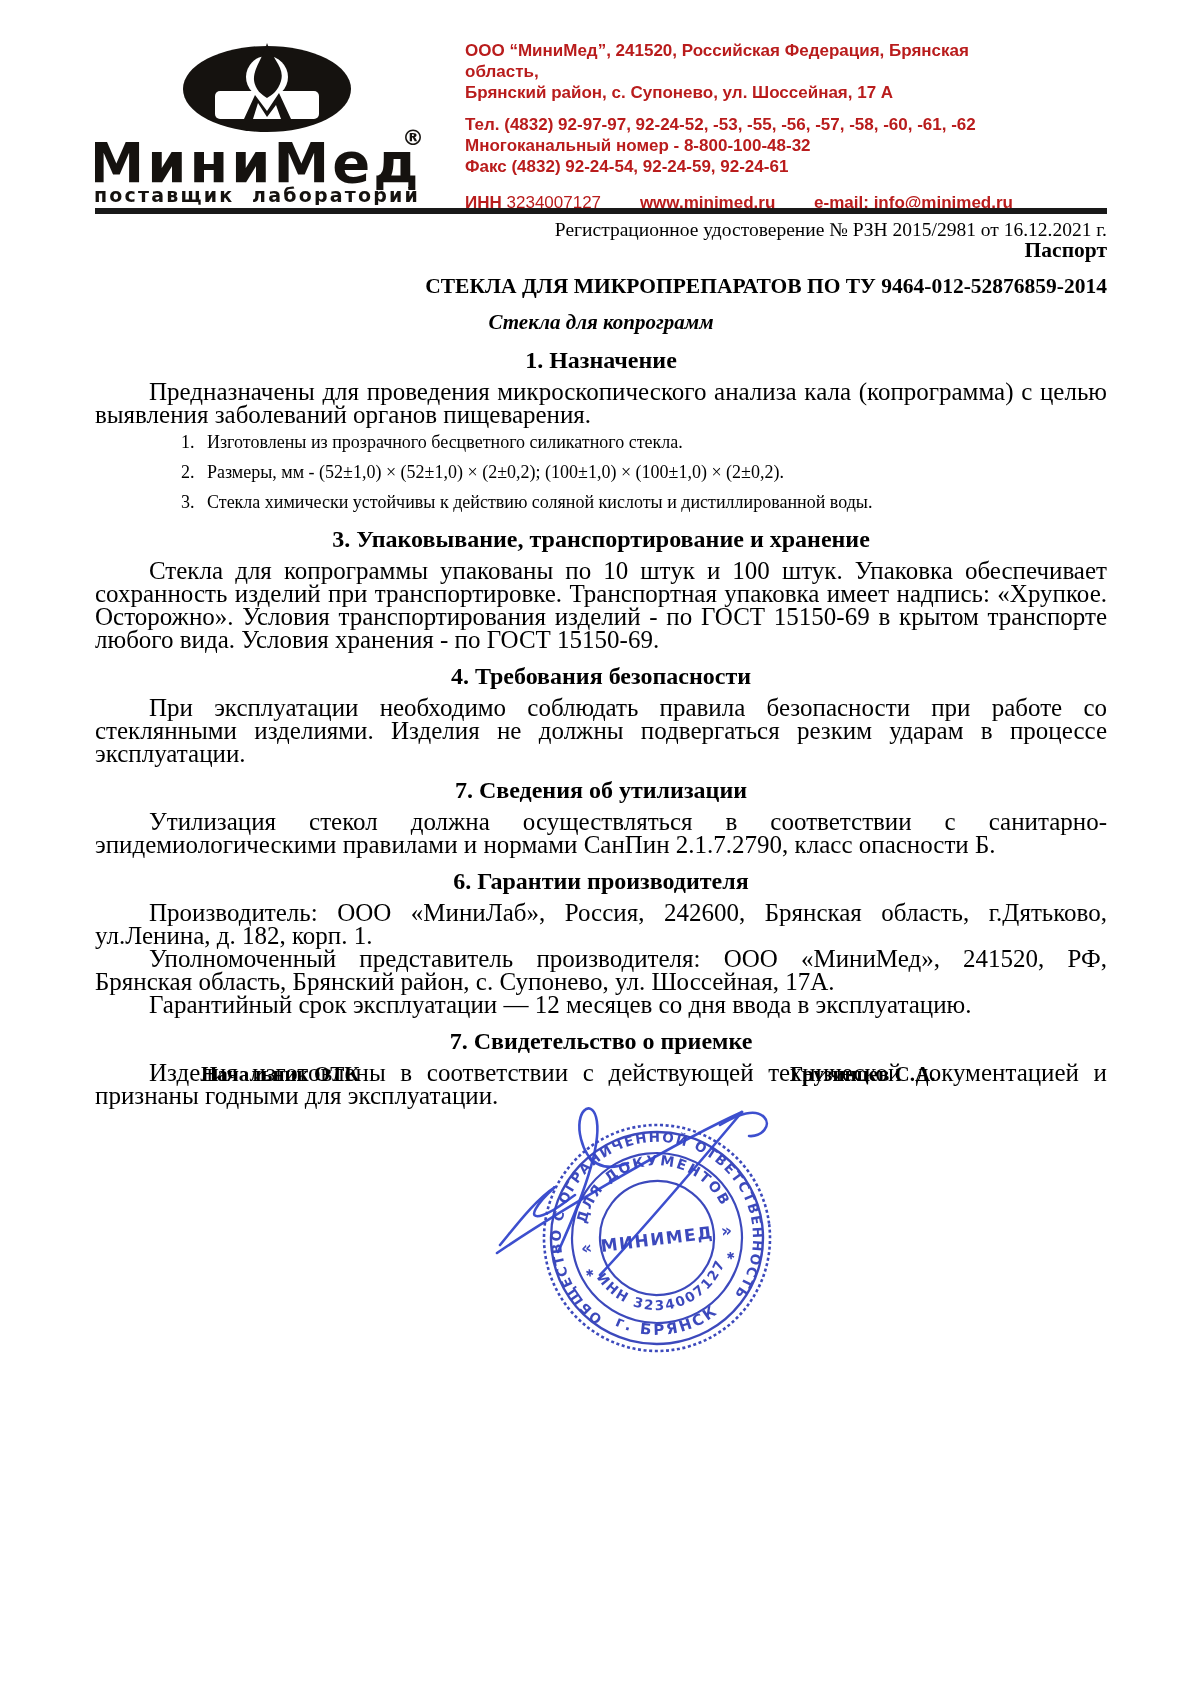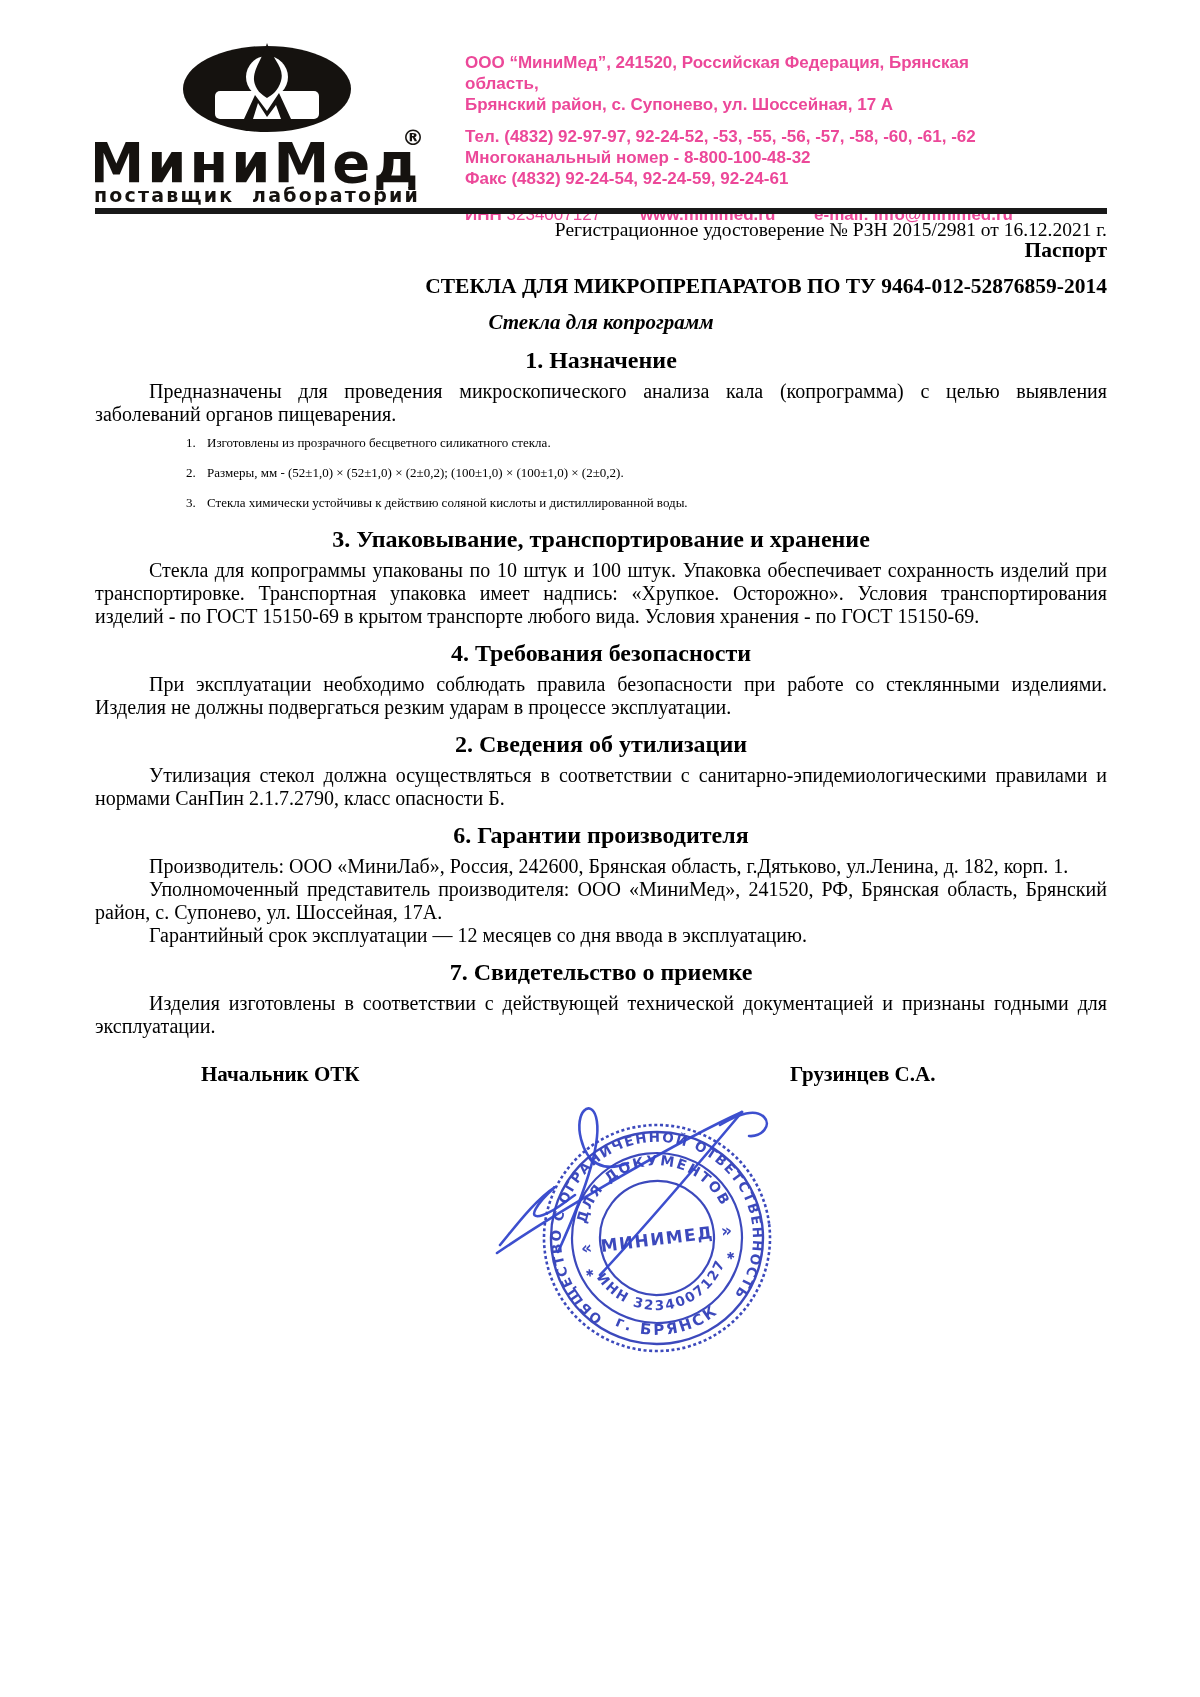--- a/index.html
+++ b/index.html
@@ -4,40 +4,40 @@
 <style>
   html,body{margin:0;padding:0;}
   body{width:1200px;height:1697px;background:#ffffff;position:relative;overflow:hidden;
        font-family:"Liberation Serif",serif;color:#000;}
   .page{position:absolute;inset:0;}
 
   
   .logo-wrap{position:absolute;left:95px;top:33px;width:335px;height:172px;}
   .contact{position:absolute;left:465px;top:40px;width:548px;
            font-family:"Liberation Sans",sans-serif;font-weight:bold;
-           font-size:17px;line-height:21px;color:#ec4899;margin-top:12px;}
+           font-size:17px;line-height:21px;color:#b91c1c;}
   .contact .gap-s{height:11px;}
   .contact .gap-m{height:15px;}
   .inn-row{display:flex;justify-content:space-between;align-items:baseline;}
   .inn-cell{white-space:nowrap;}
   .inn-num{font-weight:normal;}
 
   .rule{position:absolute;left:95px;top:208px;width:1012px;height:6px;background:#191919;}
   .reg-line{position:absolute;top:219px;left:95px;width:1012px;text-align:right;
             font-size:19.5px;}
 
   
   .doc{position:absolute;left:95px;top:238px;width:1012px;}
   .doc-type{text-align:right;font-weight:bold;font-size:21.5px;margin:0 0 11px 0;}
   .doc-title{text-align:right;font-weight:bold;font-size:21.5px;margin:0 0 11px 0;}
   .doc-subtitle{text-align:center;font-weight:bold;font-style:italic;font-size:21px;margin:0 0 8px 0;}
   .sec-head{text-align:center;font-weight:bold;font-size:24px;margin:12px 0 6px 0;}
-  .doc p{font-size:20px;line-height:23px;text-align:justify;text-indent:54px;margin:0;}
+  .doc p{font-size:25px;line-height:23px;text-align:justify;text-indent:54px;margin:0;}
   .doc ol{margin:5px 0 0 0;padding-left:104px;}
-  .doc ol li{font-size:13px;line-height:23px;padding-left:8px;margin-bottom:7px;text-align:justify;}
+  .doc ol li{font-size:18px;line-height:23px;padding-left:8px;margin-bottom:7px;text-align:justify;}
 
   
   .sig-row{position:absolute;left:95px;top:1062px;width:1012px;font-weight:bold;font-size:21px;}
   .sig-title{position:absolute;left:106px;top:0;text-align:right;}
   .sig-name{position:absolute;left:695px;top:0;}
 
   
   .stamp-svg{position:absolute;left:440px;top:1012px;width:400px;height:360px;}
 </style>
 </head>
@@ -102,21 +102,21 @@
       <div class="sec-head">3. Упаковывание, транспортирование и хранение</div>
       <p>Стекла для копрограммы упакованы по 10 штук и 100 штук. Упаковка обеспечивает сохранность изделий при транспортировке. Транспортная упаковка имеет надпись: «Хрупкое. Осторожно». Условия транспортирования изделий - по ГОСТ 15150-69 в крытом транспорте любого вида. Условия хранения - по ГОСТ 15150-69.</p>
     </section>
 
     <section>
       <div class="sec-head">4. Требования безопасности</div>
       <p>При эксплуатации необходимо соблюдать правила безопасности при работе со стеклянными изделиями. Изделия не должны подвергаться резким ударам в процессе эксплуатации.</p>
     </section>
 
     <section>
-      <div class="sec-head">2. Сведения об утилизации</div>
+      <div class="sec-head">7. Сведения об утилизации</div>
       <p>Утилизация стекол должна осуществляться в соответствии с санитарно-эпидемиологическими правилами и нормами СанПин 2.1.7.2790, класс опасности Б.</p>
     </section>
 
     <section>
       <div class="sec-head">6. Гарантии производителя</div>
       <p>Производитель: ООО «МиниЛаб», Россия, 242600, Брянская область, г.Дятьково, ул.Ленина, д. 182, корп. 1.</p>
       <p>Уполномоченный представитель производителя: ООО «МиниМед», 241520, РФ, Брянская область, Брянский район, с. Супонево, ул. Шоссейная, 17А.</p>
       <p>Гарантийный срок эксплуатации — 12 месяцев со дня ввода в эксплуатацию.</p>
     </section>
 

